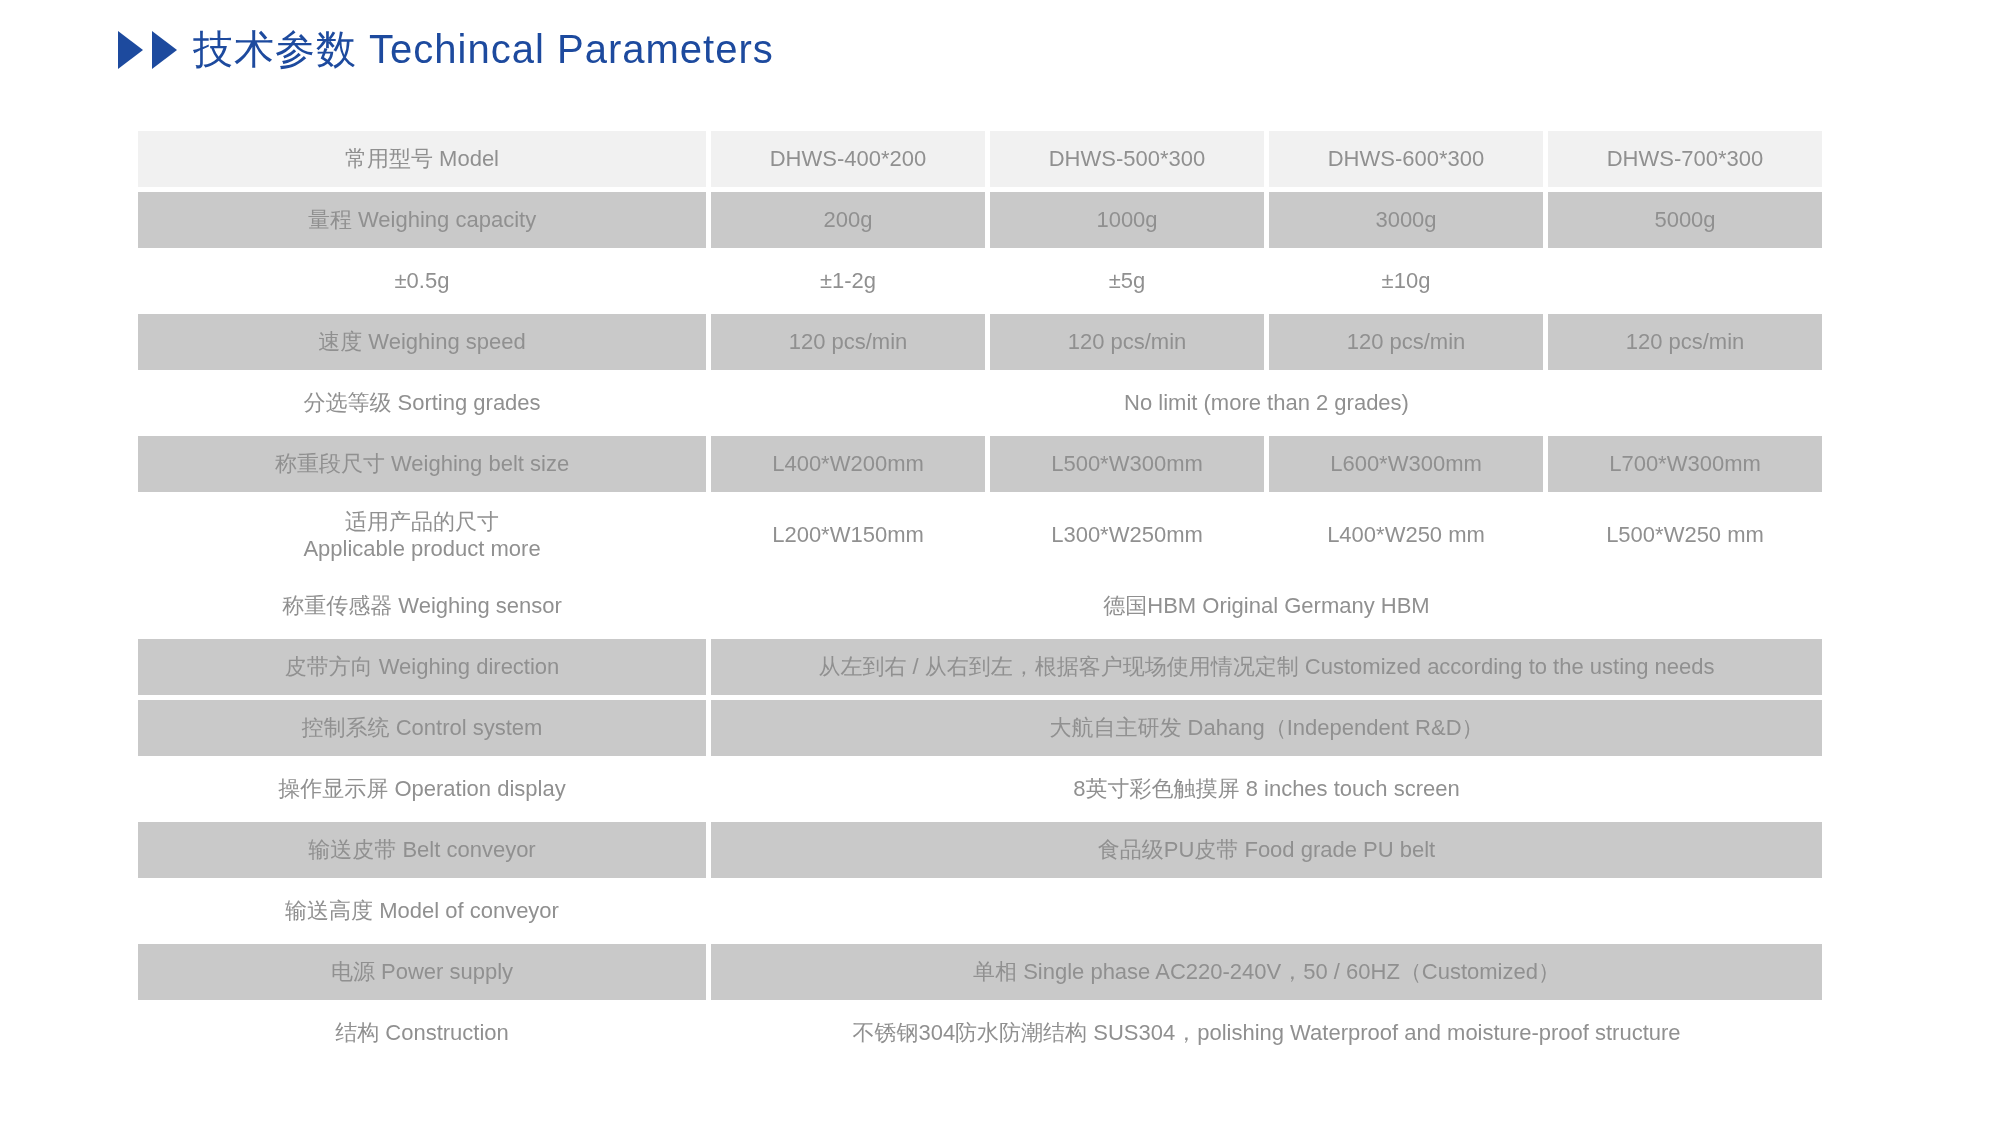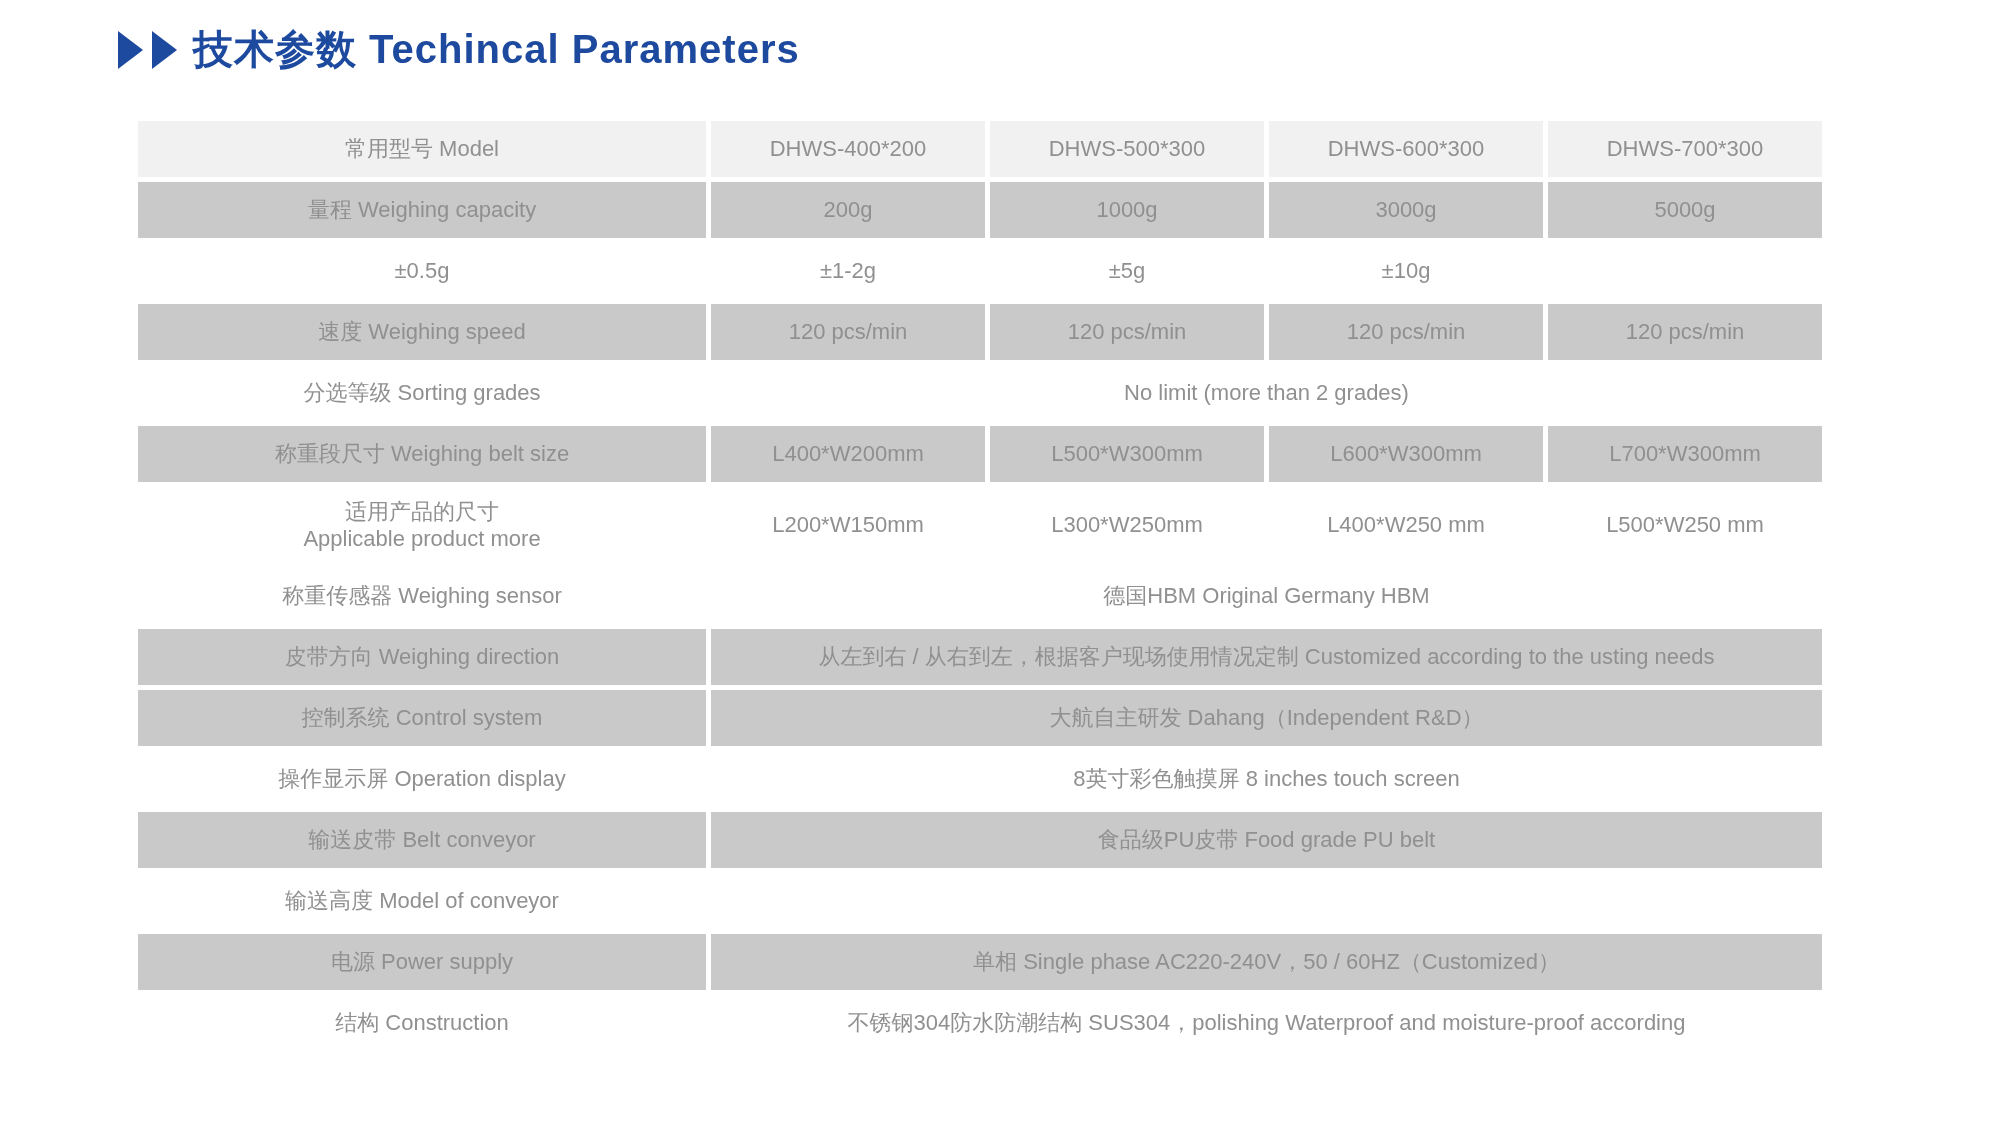--- a/index.html
+++ b/index.html
@@ -30,29 +30,29 @@
   .title-arrows { display: flex; align-items: center; gap: 9px; }
   .tri {
     width: 0; height: 0;
     border-top: 19px solid transparent;
     border-bottom: 19px solid transparent;
     border-left: 25px solid var(--accent);
   }
   .page-title {
     color: var(--accent);
     font-size: 40px;
-    font-weight: bold;
+    font-weight: normal;
     letter-spacing: 1px;
     white-space: nowrap;
     text-align: center;
   }
   .ptable {
     position: absolute;
     left: 138px;
-    top: 121px;
+    top: 131px;
     width: 1684px;
     display: flex;
     flex-direction: column;
     gap: 5px;
     font-size: 22px;
     color: var(--text);
   }
   .trow {
     display: grid;
     grid-template-columns: 568px 274px 274px 274px 274px;
@@ -171,17 +171,17 @@
       <div class="cell cell--label">输送高度 Model of conveyor</div>
     </div>
 
     <div class="trow trow--shaded">
       <div class="cell cell--label">电源 Power supply</div>
       <div class="cell cell--span">单相 Single phase AC220-240V，50 / 60HZ（Customized）</div>
     </div>
 
     <div class="trow">
       <div class="cell cell--label">结构 Construction</div>
-      <div class="cell cell--span">不锈钢304防水防潮结构 SUS304，polishing Waterproof and moisture-proof according</div>
+      <div class="cell cell--span">不锈钢304防水防潮结构 SUS304，polishing Waterproof and moisture-proof structure</div>
     </div>
 
   </div>
 </div>
 
 </body></html>

